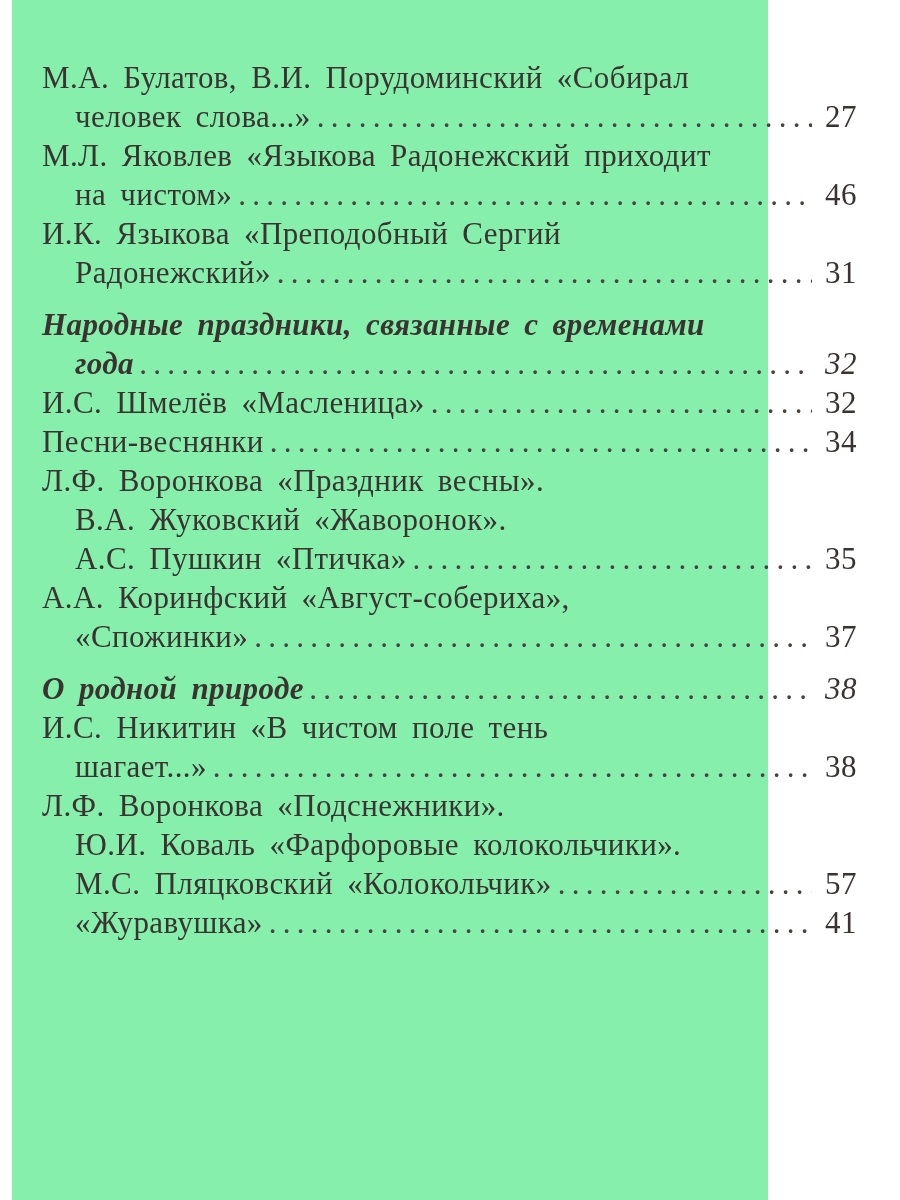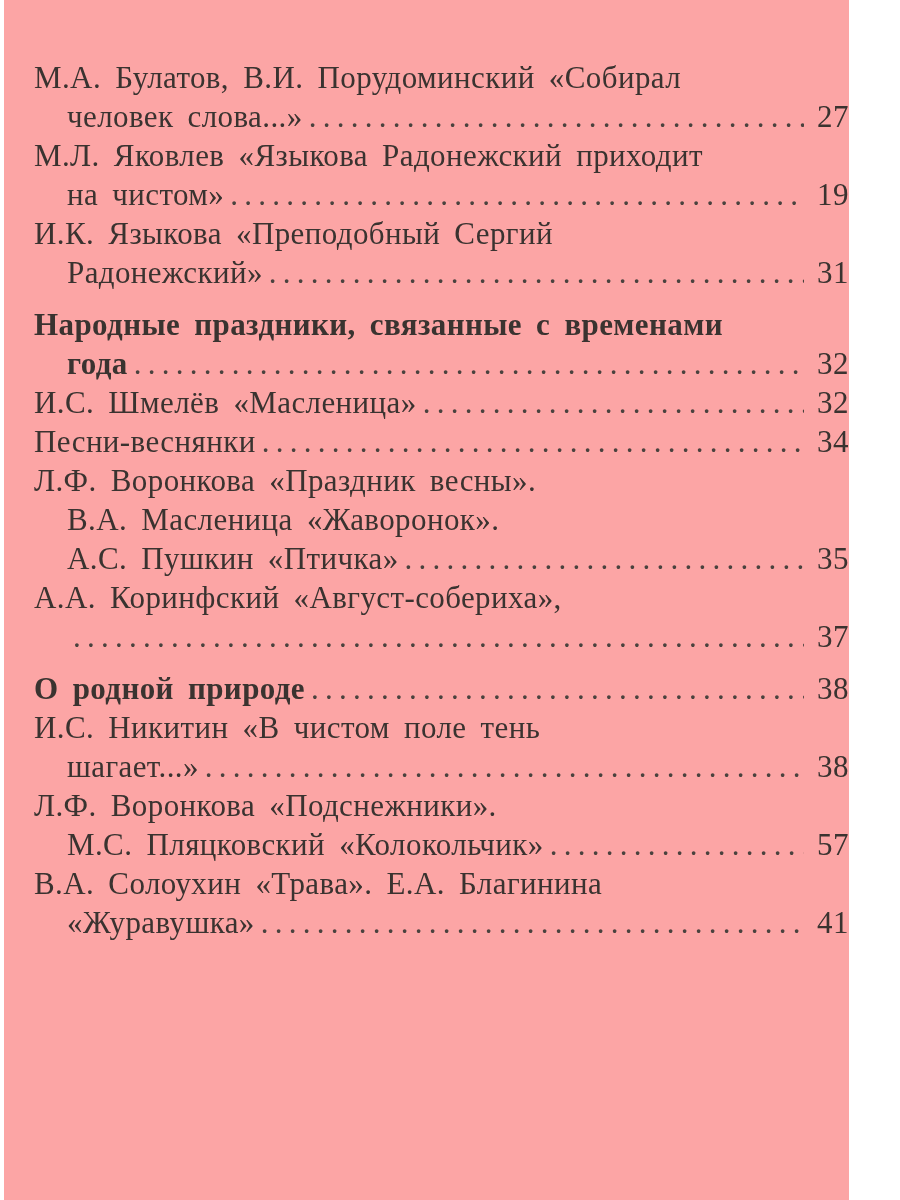--- a/index.html
+++ b/index.html
@@ -10,25 +10,25 @@
     body {
       width: 900px;
       height: 1200px;
       overflow: hidden;
       position: relative;
       font-family: "Liberation Serif", "DejaVu Serif", serif;
       color: #3a3330;
     }
     .page {
       position: absolute;
-      left: 4px;
+      left: 12px;
       top: 0;
-      width: 845px;
+      width: 756px;
       height: 1200px;
-      background: #fca5a5;
+      background: #86efac;
     }
     .toc {
       position: absolute;
       left: 30px;
       top: 58px;
       width: 818px;
     }
     .entry {
       position: relative;
       font-size: 31px;
@@ -69,20 +69,21 @@
       word-spacing: -1.5px;
     }
     .page-num {
       flex: 0 0 auto;
       width: 38px;
       text-align: center;
       letter-spacing: 0.5px;
     }
     .bold {
       font-weight: bold;
+      font-style: italic;
     }
   </style>
 </head>
 <body>
 
 <div class="page">
   <div class="toc">
 
     <div class="entry">
       <span class="line">М.А. Булатов, В.И. Порудоминский «Собирал</span>
@@ -91,21 +92,21 @@
         <span class="leader"></span>
         <span class="page-num">27</span>
       </span>
     </div>
 
     <div class="entry">
       <span class="line">М.Л. Яковлев «Языкова Радонежский приходит</span>
       <span class="line indent last">
         <span class="text">на чистом»</span>
         <span class="leader"></span>
-        <span class="page-num">19</span>
+        <span class="page-num">46</span>
       </span>
     </div>
 
     <div class="entry">
       <span class="line">И.К. Языкова «Преподобный Сергий</span>
       <span class="line indent last">
         <span class="text">Радонежский»</span>
         <span class="leader"></span>
         <span class="page-num">31</span>
       </span>
@@ -131,31 +132,32 @@
     <div class="entry">
       <span class="line last">
         <span class="text">Песни-веснянки</span>
         <span class="leader"></span>
         <span class="page-num">34</span>
       </span>
     </div>
 
     <div class="entry">
       <span class="line">Л.Ф. Воронкова «Праздник весны».</span>
-      <span class="line indent">В.А. Масленица «Жаворонок».</span>
+      <span class="line indent">В.А. Жуковский «Жаворонок».</span>
       <span class="line indent last">
         <span class="text">А.С. Пушкин «Птичка»</span>
         <span class="leader"></span>
         <span class="page-num">35</span>
       </span>
     </div>
 
     <div class="entry">
       <span class="line">А.А. Коринфский «Август-собериха»,</span>
       <span class="line indent last">
+        <span class="text">«Спожинки»</span>
         <span class="leader"></span>
         <span class="page-num">37</span>
       </span>
     </div>
 
     <div class="entry gap bold">
       <span class="line last">
         <span class="text">О родной природе</span>
         <span class="leader" style="font-weight:normal"></span>
         <span class="page-num" style="font-weight:normal">38</span>
@@ -166,29 +168,29 @@
       <span class="line">И.С. Никитин «В чистом поле тень</span>
       <span class="line indent last">
         <span class="text">шагает...»</span>
         <span class="leader"></span>
         <span class="page-num">38</span>
       </span>
     </div>
 
     <div class="entry">
       <span class="line">Л.Ф. Воронкова «Подснежники».</span>
+      <span class="line indent">Ю.И. Коваль «Фарфоровые колокольчики».</span>
       <span class="line indent last">
         <span class="text">М.С. Пляцковский «Колокольчик»</span>
         <span class="leader"></span>
         <span class="page-num">57</span>
       </span>
     </div>
 
     <div class="entry">
-      <span class="line">В.А. Солоухин «Трава». Е.А. Благинина</span>
       <span class="line indent last">
         <span class="text">«Журавушка»</span>
         <span class="leader"></span>
         <span class="page-num">41</span>
       </span>
     </div>
 
 
   </div>
 </div>

